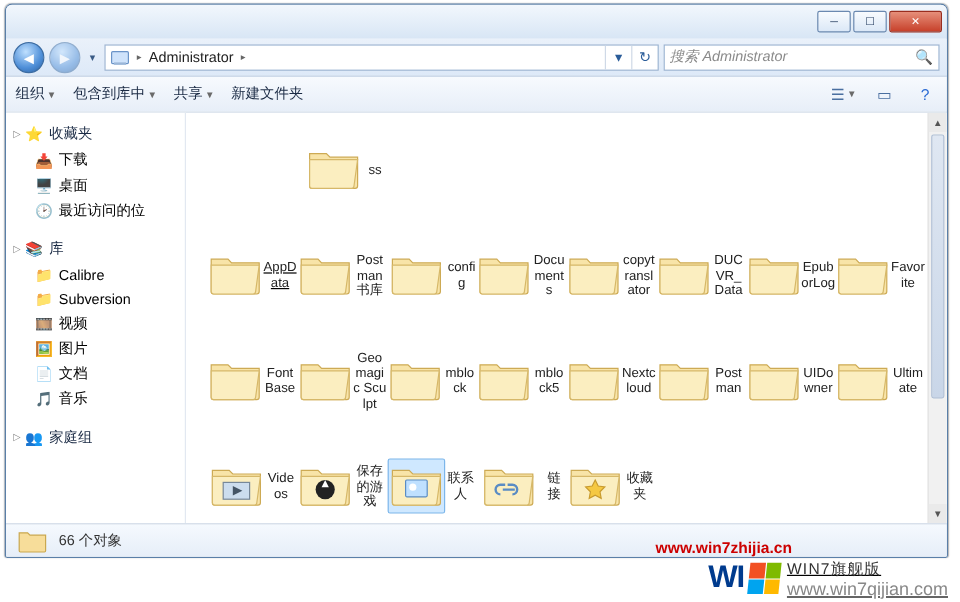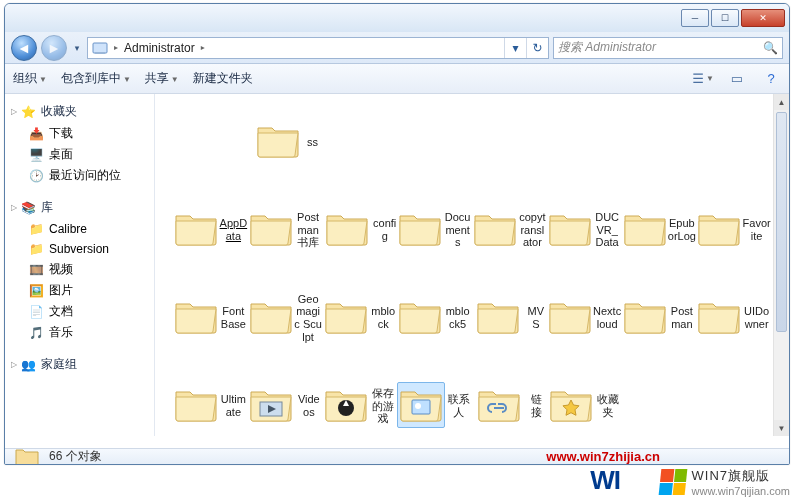--- a/index.html
+++ b/index.html
@@ -44,36 +44,36 @@
 .firstrow { grid-column: 1 / span 8; display:flex; justify-content:flex-start; padding-left: 76px; }
 .folder { display:flex; align-items:center; justify-content:flex-start; padding-top:6px; cursor:default; }
 .folder.selected .ficon { background: #cfe8ff; border:1px solid #7cb6ea; border-radius:2px; }
 .ficon { width:58px; height:46px; display:flex;align-items:center;justify-content:center; position:relative; }
 .flabel { font-size:11px; color:#222; text-align:center; line-height:1.15; margin-top:2px; max-width:72px; word-break:break-all; }
 
 
 .foldersvg { width:46px; height:38px; }
 
 
-.statusbar { position:absolute; left:0; right:0; bottom:0; height:16px; background:linear-gradient(#f5f9fe,#e6eef8); border-top:1px solid #cfd9e7; display:flex; align-items:center; padding:0 8px; font-size:12px; color:#333; gap:8px; }
+.statusbar { position:absolute; left:0; right:0; bottom:0; height:28px; background:linear-gradient(#f5f9fe,#e6eef8); border-top:1px solid #cfd9e7; display:flex; align-items:center; padding:0 8px; font-size:12px; color:#333; gap:8px; }
 .statusicon { width:28px;height:22px;display:flex;align-items:center;justify-content:center; }
 
 
 .scrollbar { position:absolute; right:0; top:0; bottom:0; width:16px; background:#f1f1f1; border-left:1px solid #e2e2e2; }
 .scrollbar .arrow { height:16px; background:#eaeaea; display:flex;align-items:center;justify-content:center;font-size:8px;color:#555; }
 .scrollbar .thumb { position:absolute; left:2px; right:2px; top:18px; height:220px; background:linear-gradient(#dfe7f2,#c9d6e8); border:1px solid #aebfd6; border-radius:2px; }
 
 
 .wm { position:absolute; left:0; right:0; bottom:0; height:40px; display:flex; align-items:center; justify-content:flex-end; padding-right:10px; gap:10px; }
 .wm .url { color:#c00; font-size:13px; font-weight:bold; position:absolute; right:140px; bottom:38px;}
-.wm .brand { display:flex; align-items:center; gap:6px; }
+.wm .brand { display:flex; align-items:center; gap:6px;text-decoration:underline; }
 .wm .winflag { width:26px;height:26px; display:grid; grid-template-columns:1fr 1fr; grid-template-rows:1fr 1fr; gap:1px; transform: skewX(-6deg); }
 .wm .winflag span:nth-child(1){background:#f25022;} .wm .winflag span:nth-child(2){background:#7fba00;} .wm .winflag span:nth-child(3){background:#00a4ef;} .wm .winflag span:nth-child(4){background:#ffb900;}
 .wm .btxt { font-size:13px; color:#333; letter-spacing:1px; }
-.wm .bsub { font-size:11px; color:#888; }
+.wm .bsub { font-size:15px; color:#888; }
 .wilogo { font-family: Arial; font-size:26px; font-weight:bold; color:#003b8e; letter-spacing:-1px; position:absolute; right:180px; bottom:6px;margin-top:32px; }
 </style>
 </head>
 <body>
 
 <div class="window">
 
   <div class="titlebar">
     <div class="winbtn">─</div>
     <div class="winbtn">☐</div>
@@ -300,29 +300,20 @@
             </div>
             <div class="flabel">mblock5</div>
           </div>
           <div class="folder" style="position: relative;">
             <div class="ficon">
               <svg class="foldersvg" viewBox="0 0 46 38">
                 <path d="M3 6h14l3 3h23v24a2 2 0 0 1-2 2H5a2 2 0 0 1-2-2z" fill="#f8e4a8" stroke="#cdaa54"></path>
                 <path d="M3 11h40l-3 22a2 2 0 0 1-2 2H5a2 2 0 0 1-2-2z" fill="#fbeec0" stroke="#d6b869"></path>
               </svg>
             </div>
-            <div class="flabel">MVS</div>
-          </div>
-          <div class="folder" style="position: relative;">
-            <div class="ficon">
-              <svg class="foldersvg" viewBox="0 0 46 38">
-                <path d="M3 6h14l3 3h23v24a2 2 0 0 1-2 2H5a2 2 0 0 1-2-2z" fill="#f8e4a8" stroke="#cdaa54"></path>
-                <path d="M3 11h40l-3 22a2 2 0 0 1-2 2H5a2 2 0 0 1-2-2z" fill="#fbeec0" stroke="#d6b869"></path>
-              </svg>
-            </div>
             <div class="flabel">Nextcloud</div>
           </div>
           <div class="folder" style="position: relative;">
             <div class="ficon">
               <svg class="foldersvg" viewBox="0 0 46 38">
                 <path d="M3 6h14l3 3h23v24a2 2 0 0 1-2 2H5a2 2 0 0 1-2-2z" fill="#f8e4a8" stroke="#cdaa54"></path>
                 <path d="M3 11h40l-3 22a2 2 0 0 1-2 2H5a2 2 0 0 1-2-2z" fill="#fbeec0" stroke="#d6b869"></path>
               </svg>
             </div>
             <div class="flabel">Postman</div>

